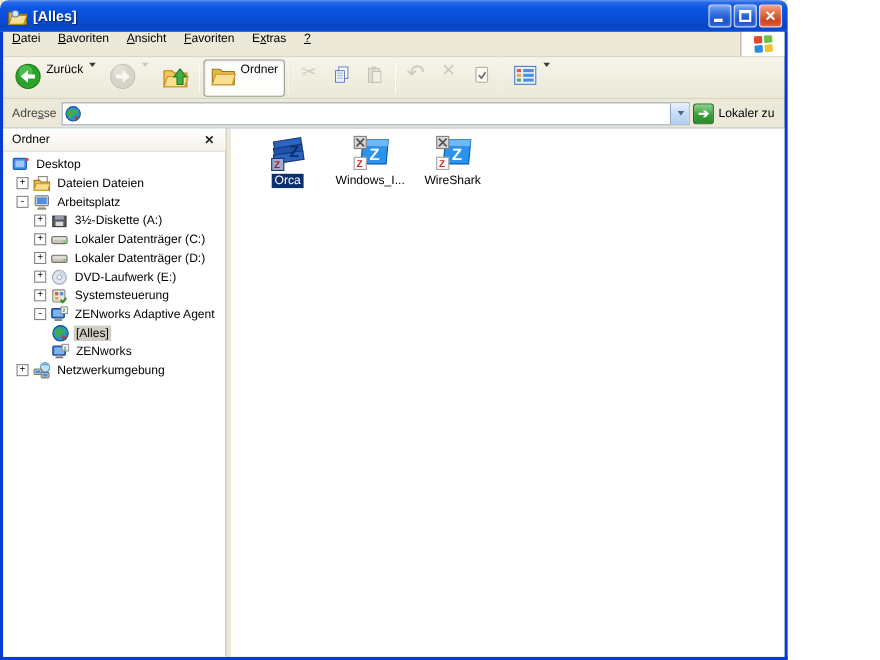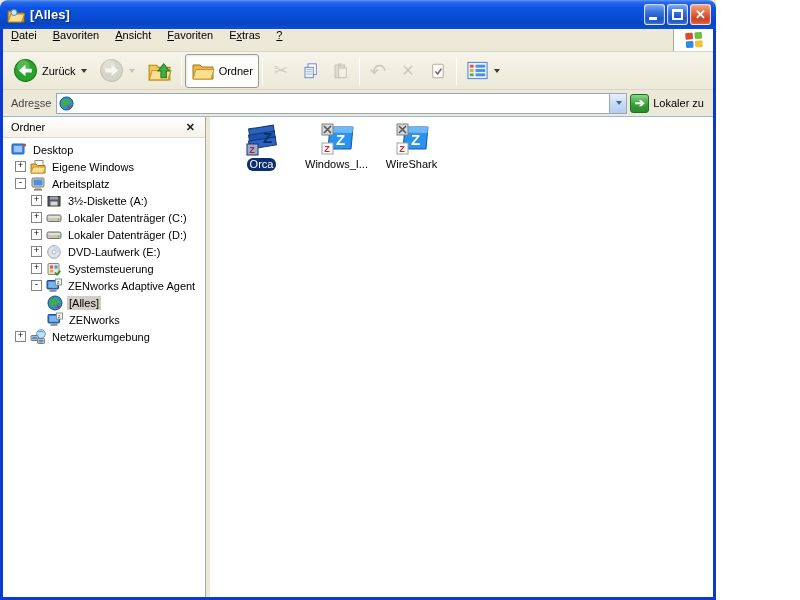--- a/index.html
+++ b/index.html
@@ -32,21 +32,21 @@
 
   
   .menubar { height:23px; display:flex; align-items:stretch; background:#ece9d8; border-bottom:1px solid #d8d5c4; }
   .menu-item { display:flex; align-items:flex-start; padding:0 8px; font-size:11px; color:#000; cursor:default; }
   .menu-item u { text-decoration:underline; }
   .menu-spacer { flex:1; }
   .winlogo-box { width:40px; background:#fdfdfb; border-left:1px solid #aca899; display:flex; align-items:center; justify-content:center; }
 
   
   .toolbar { height:38px; display:flex; align-items:center; padding:0 4px; background:linear-gradient(180deg,#f6f4ea,#ece9d8); border-bottom:1px solid #d8d5c4; }
-  .tbtn { display:flex; align-items:center; gap:4px; padding:2px 5px; height:34px; border:1px solid transparent; border-radius:3px; font-size:11px; color:#000; }
+  .tbtn { display:flex; align-items:flex-start; gap:4px; padding:2px 5px; height:34px; border:1px solid transparent; border-radius:3px; font-size:11px; color:#000; }
   .tbtn.pressed { background:#fdfdfb; border-color:#9c9a8c; box-shadow:inset 1px 1px 2px rgba(0,0,0,.08); }
   .tbtn.disabled { opacity:.5; }
   .caret { width:0; height:0; border-left:3px solid transparent; border-right:3px solid transparent; border-top:4px solid #3a3a3a; margin-left:1px; }
   .caret.dis { border-top-color:#9a9a9a; }
   .tsep { width:1px; height:28px; background:#c9c5b2; border-right:1px solid #fff; margin:0 3px; }
   .gicon { font-size:17px; color:#a9a698; line-height:1; }
   .small-tbtn { width:30px; justify-content:center; }
 
   
   .addressbar { height:27px; display:flex; align-items:center; padding:0 5px; background:#ece9d8; gap:2px; border-bottom:1px solid #9db9d9; }
@@ -70,21 +70,21 @@
   .exp { width:11px; height:11px; border:1px solid #848484; background:#fff; font-size:9px; line-height:9px; text-align:center; color:#000; margin-right:4px; flex:0 0 auto; font-family:"Liberation Mono", monospace; }
   .exp.none { visibility:hidden; }
   .ticon { width:16px; height:16px; margin-right:4px; flex:0 0 auto; }
   .tlabel { padding:1px 2px; }
   .tlabel.sel { background:#d1cec5; }
   .sep-gap { width:4px; background:#ece9d8; }
   .files-panel { flex:1; background:#fff; padding:3px 0 0 14px; display:flex; align-items:flex-start; }
   .file { width:75px; display:flex; flex-direction:column; align-items:center; margin-top:2px; }
   .ficon { width:36px; height:34px; }
   .flabel { font-size:11px; margin-top:2px; padding:0 3px 1px 3px; color:#000; max-width:73px; overflow:hidden; white-space:nowrap; }
-  .flabel.sel { background:#0e2f6e; color:#fff;border-radius:6px; }
+  .flabel.sel { background:#0e2f6e; color:#fff; }
 </style>
 </head>
 <body>
 
 <div class="window">
 
   <div class="titlebar">
     <svg class="title-icon" viewBox="0 0 18 18">
       <path d="M1 5 h6 l2 2 h8 v9 H1 Z" fill="#e8b84a" stroke="#8a6a14"></path>
       <path d="M1 16 L4 8 H17.5 L14.5 16 Z" fill="#f9df8f" stroke="#b8860b"></path>
@@ -257,21 +257,21 @@
             <span class="tlabel">Desktop</span>
           </div>
 
           <div class="trow l1">
             <span class="exp">+</span>
             <svg class="ticon" viewBox="0 0 16 16">
               <rect x="5" y="1.5" width="8" height="10" fill="#fff" stroke="#8a8a8a"></rect>
               <path d="M1 5 h5 l1.5 1.5 H15 V14 H1 Z" fill="#e8b84a" stroke="#a07818"></path>
               <path d="M1 14 L3 8 H15.5 L13.5 14 Z" fill="#f9df8f" stroke="#c8962c"></path>
             </svg>
-            <span class="tlabel">Eigene Windows</span>
+            <span class="tlabel">Dateien Dateien</span>
           </div>
 
           <div class="trow l1">
             <span class="exp">-</span>
             <svg class="ticon" viewBox="0 0 16 16">
               <rect x="2" y="2" width="12" height="9" rx="1" fill="#d8d4c8" stroke="#7a7a6a"></rect>
               <rect x="3.5" y="3.5" width="9" height="6" fill="#4a90e8"></rect>
               <rect x="5" y="11.5" width="6" height="1.5" fill="#b8b4a8"></rect>
               <rect x="4" y="13" width="8" height="1.6" fill="#8c8878"></rect>
             </svg>

